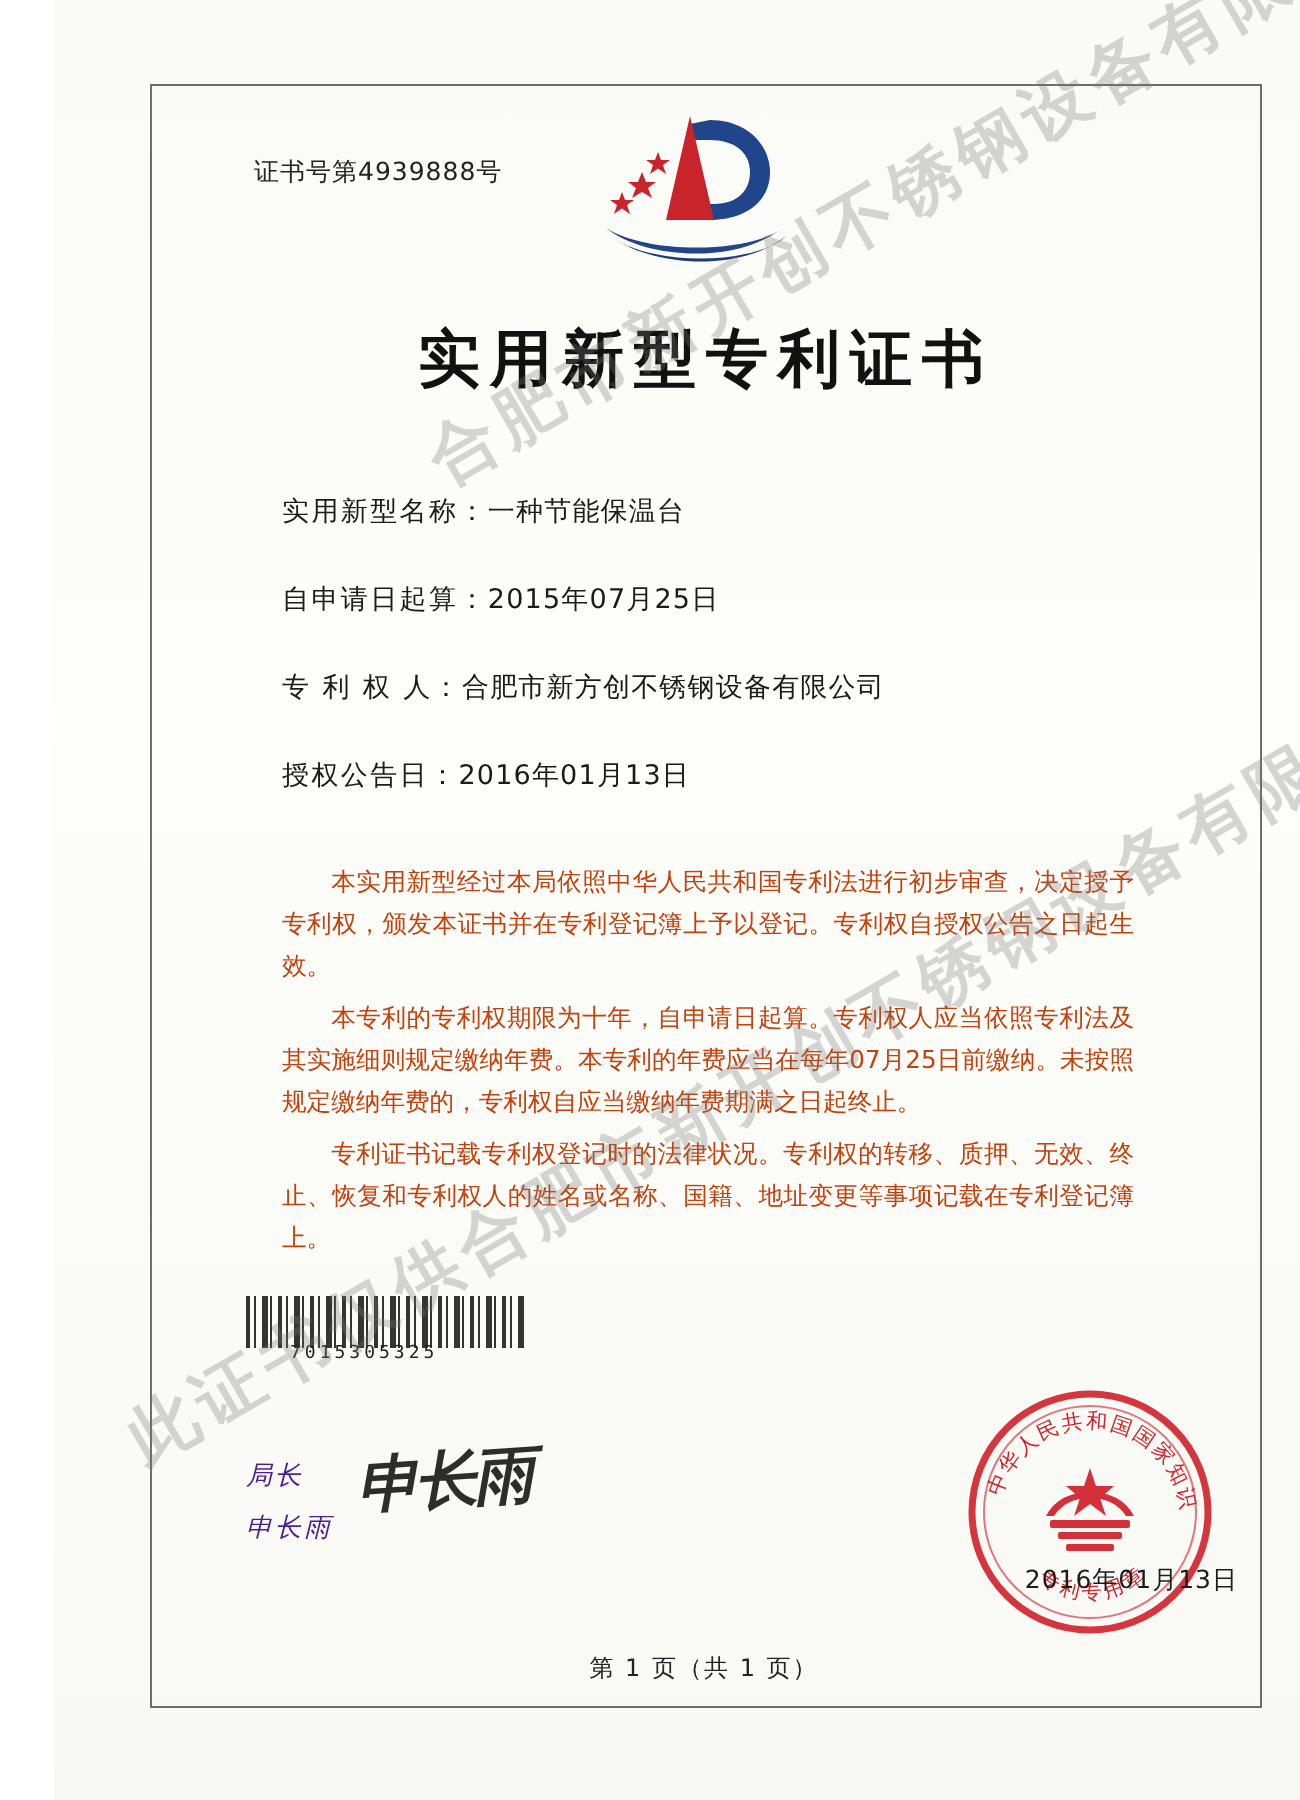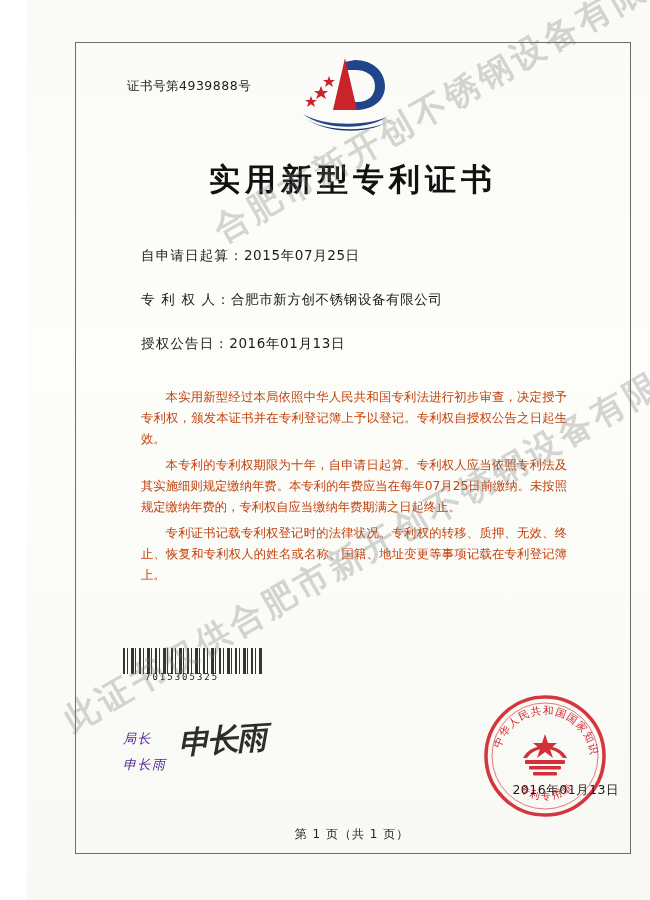--- a/index.html
+++ b/index.html
@@ -241,20 +241,23 @@
   <div class="doc-border"></div>
 
   <div class="content">
 
     <div class="cert-no">证书号第4939888号</div>
 
     <div class="title">实用新型专利证书</div>
 
     <div class="fields">
       <div class="field-row">
+        <span class="field-label">实用新型名称：</span><span class="field-value">一种节能保温台</span>
+      </div>
+      <div class="field-row">
         <span class="field-label">自申请日起算：</span><span class="field-value">2015年07月25日</span>
       </div>
       <div class="field-row">
         <span class="field-label">专 利 权 人：</span><span class="field-value">合肥市新方创不锈钢设备有限公司</span>
       </div>
       <div class="field-row">
         <span class="field-label">授权公告日：</span><span class="field-value">2016年01月13日</span>
       </div>
     </div>
 

